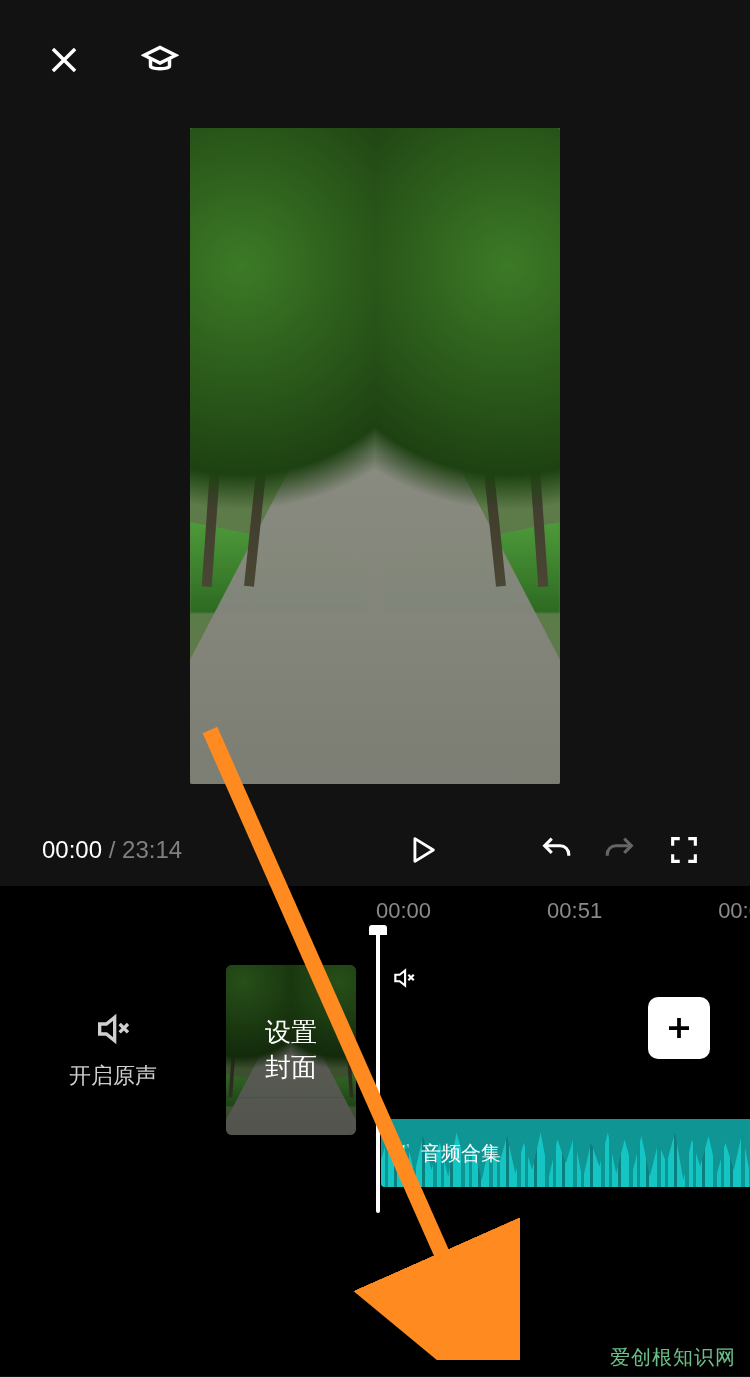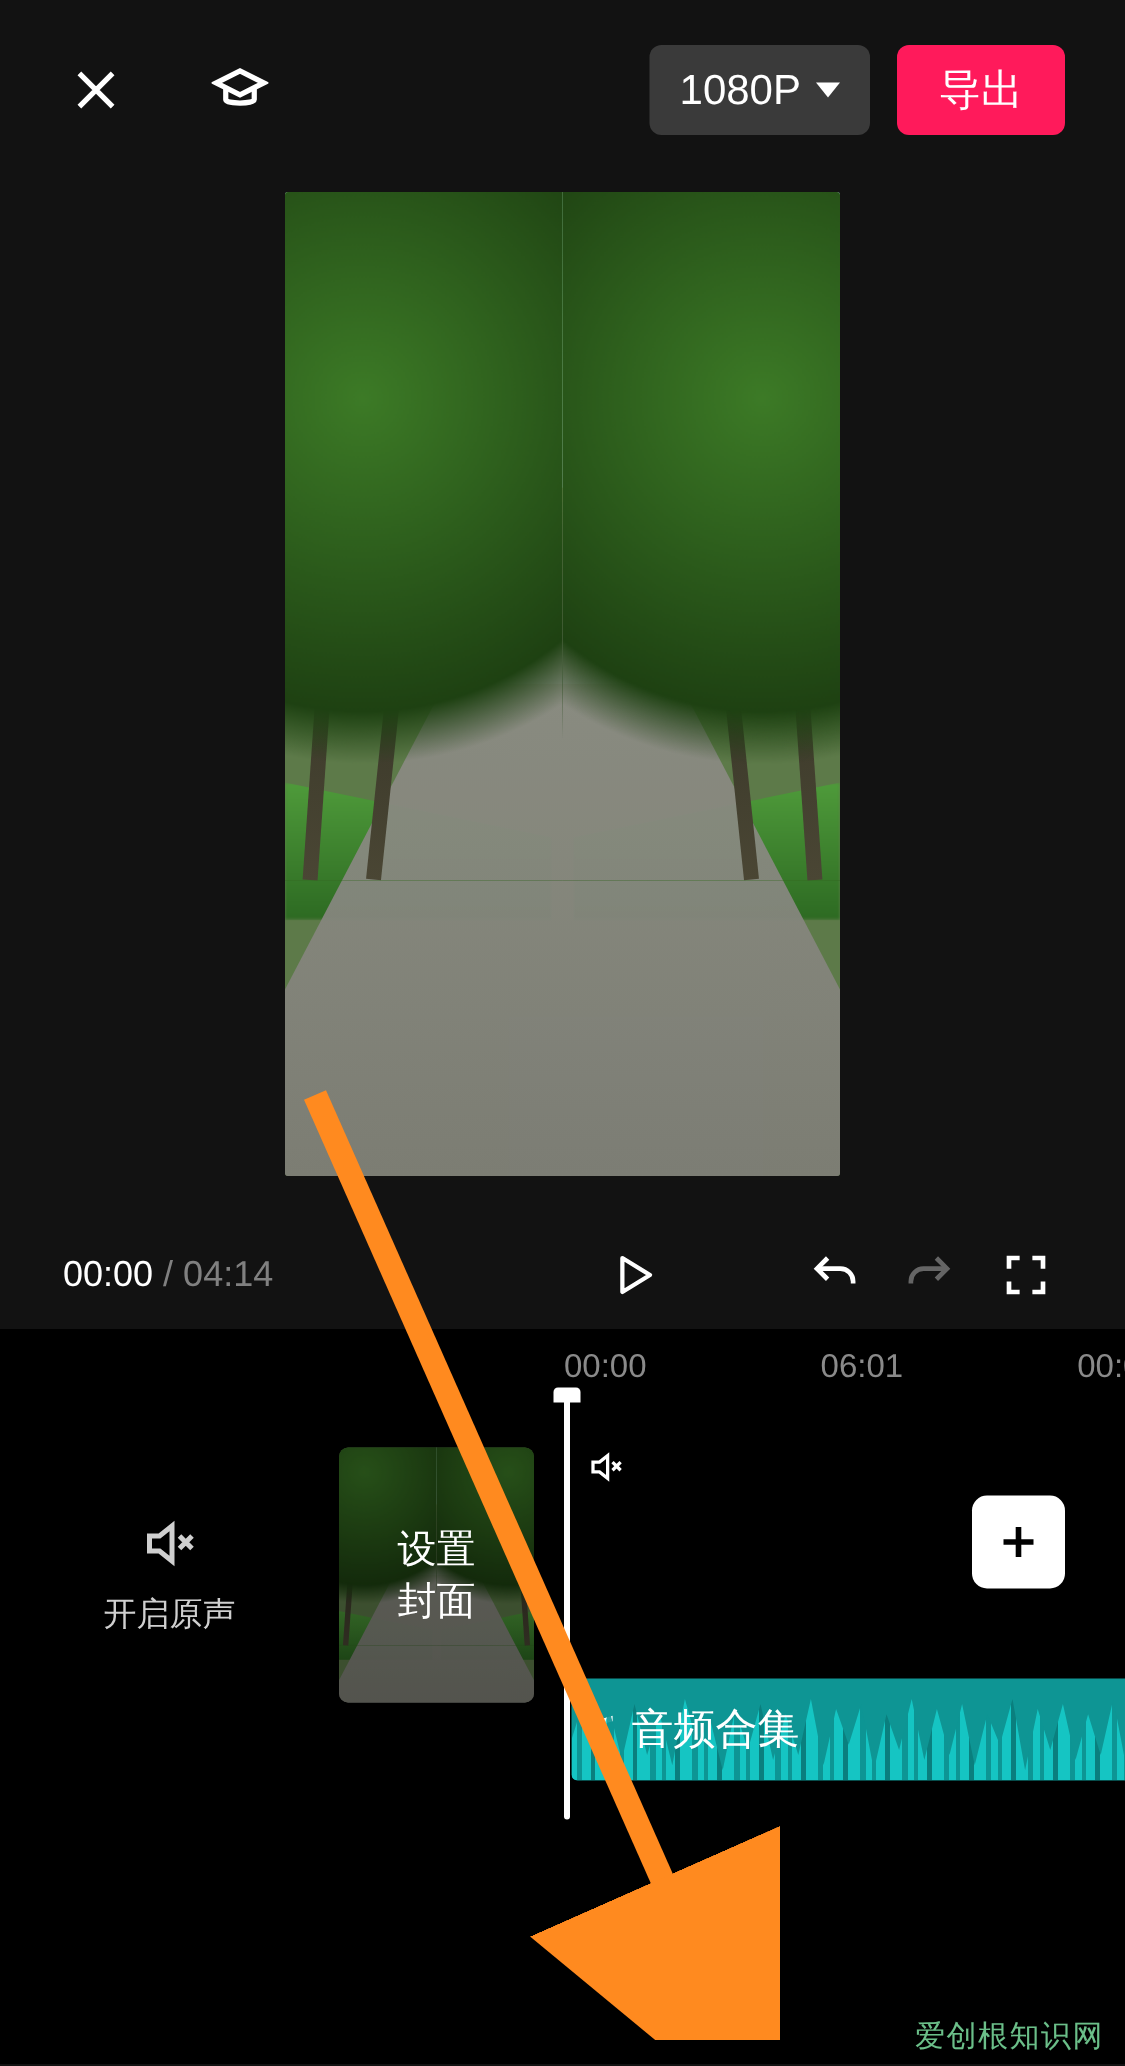--- a/index.html
+++ b/index.html
@@ -226,21 +226,21 @@
     width: 420px;
     background: #0e9594;
     border-radius: 4px;
     display: flex;
     align-items: center;
     padding-left: 10px;
     gap: 8px;
     overflow: hidden;
   }
   .audio-row svg.note { width: 22px; height: 22px; flex-shrink: 0; }
-  .audio-row .lbl { font-size: 28px; color: #fff; z-index: 2; }
+  .audio-row .lbl { font-size: 20px; color: #fff; z-index: 2; }
   .wave {
     position: absolute; left: 0; right: 0; bottom: 0; top: 0;
     background:
       repeating-linear-gradient(90deg,
         #17cac8 0 4px, #0e9594 4px 7px, #17cac8 7px 13px, #0b7d7c 13px 16px,
         #17cac8 16px 24px, #0e9594 24px 28px);
     -webkit-mask: linear-gradient(#000,#000);
     opacity: .9;
     clip-path: polygon(
       0% 60%, 2% 20%, 4% 70%, 6% 30%, 8% 80%, 10% 25%, 12% 75%, 14% 35%,
@@ -283,29 +283,20 @@
     <div class="icon-btn">
       <svg viewBox="0 0 24 24">
           <path d="M5 5 L19 19 M19 5 L5 19"></path>
         </svg>
     </div>
     <div class="icon-btn">
       <svg viewBox="0 0 24 24">
         <path d="M2 9 L12 4 L22 9 L12 14 Z"></path>
         <path d="M6 11 V16 C6 18 18 18 18 16 V11"></path>
       </svg>
-    </div>
-  </div>
-  <div class="top-right">
-    <div class="res-btn">
-      <span>1080P</span>
-      <span class="tri"></span>
-    </div>
-    <div class="export-btn">
-      <span>导出</span>
     </div>
   </div>
 </div>
 
 <div class="preview-area">
   <div class="preview-canvas">
     <div class="scene">
       <div class="sky"></div>
       <div class="hedge-l"></div>
         <div class="hedge-r"></div>
@@ -327,21 +318,21 @@
           </svg></div>
       <div class="heart h4"><svg>
             <use href="#heart"></use>
           </svg></div>
     </div>
   </div>
 </div>
 
 <div class="controls">
   <div class="time">
-    <span class="cur">00:00</span><span class="sep"> / </span><span class="tot">04:14</span>
+    <span class="cur">00:00</span><span class="sep"> / </span><span class="tot">23:14</span>
   </div>
   <div class="spacer"></div>
   <div class="ctrl-btn" style="margin-right:70px;">
     <svg viewBox="0 0 24 24">
         <path d="M7 4 L20 12 L7 20 Z" fill="none" stroke="#fff" stroke-width="2" stroke-linejoin="round"></path>
       </svg>
   </div>
   <div class="ctrl-btn">
     <svg viewBox="0 0 24 24">
         <path d="M9 14 L4 9 L9 4" fill="none" stroke="#fff" stroke-width="2.2"></path>
@@ -360,21 +351,21 @@
         <path d="M15 4 H20 V9"></path>
         <path d="M20 15 V20 H15"></path>
         <path d="M9 20 H4 V15"></path>
     </svg>
   </div>
 </div>
 
 <div class="timeline">
   <div class="ruler">
     <span>00:00</span>
-    <span>06:01</span>
+    <span>00:51</span>
     <span>00:02</span>
 
   </div>
 
   <div class="track-row" style="margin-top:20px;">
     <div class="left-col">
       <svg viewBox="0 0 24 24" fill="none" stroke="#cfcfcf" stroke-width="2">
         <path d="M4 9 H8 L13 5 V19 L8 15 H4 Z"></path>
         <path d="M16 9 L21 14 M21 9 L16 14"></path>
       </svg>

